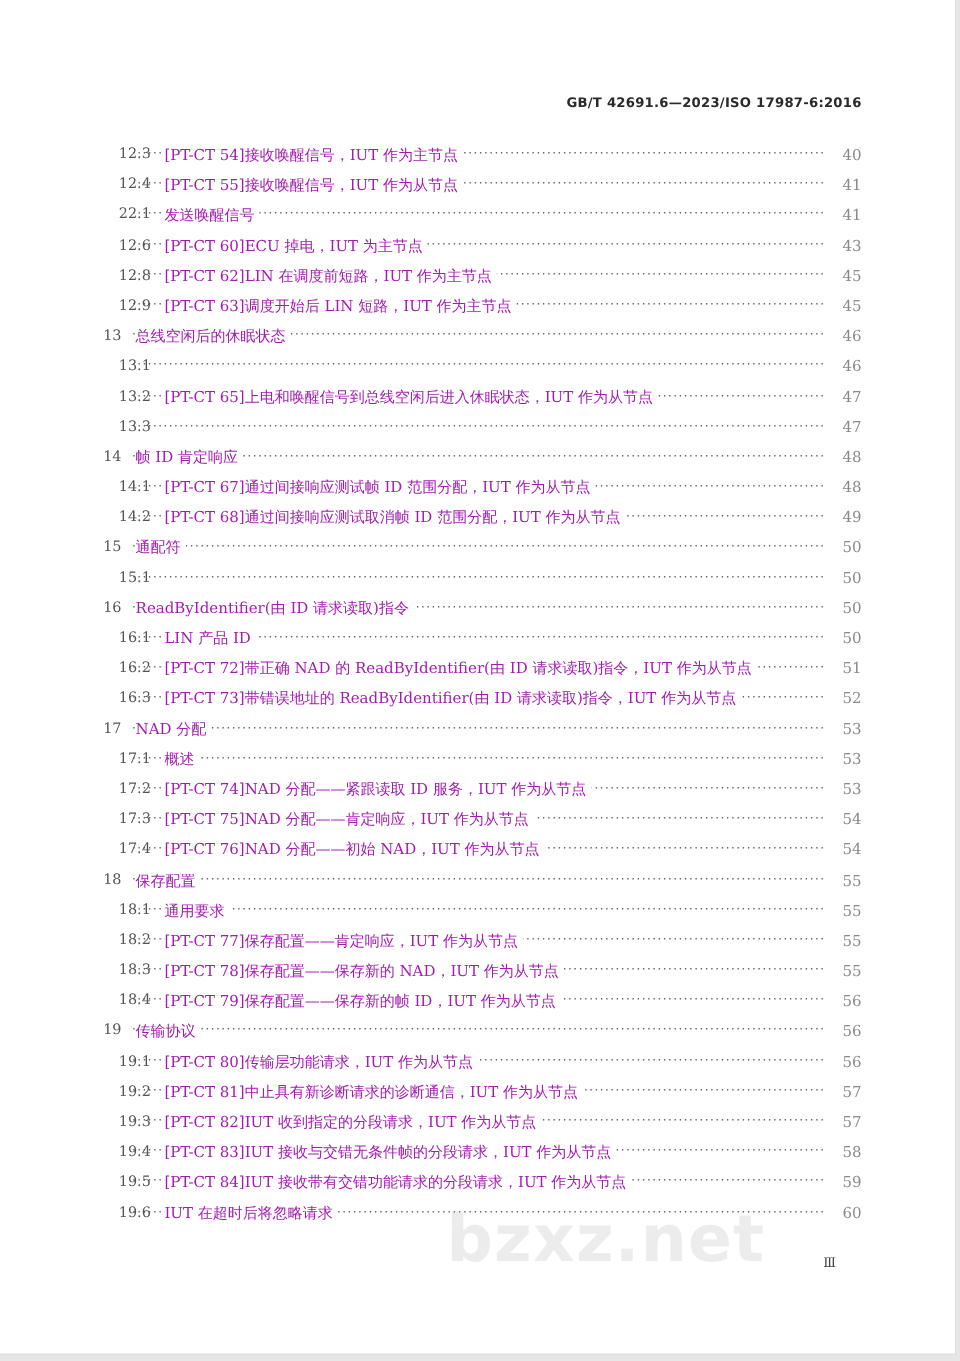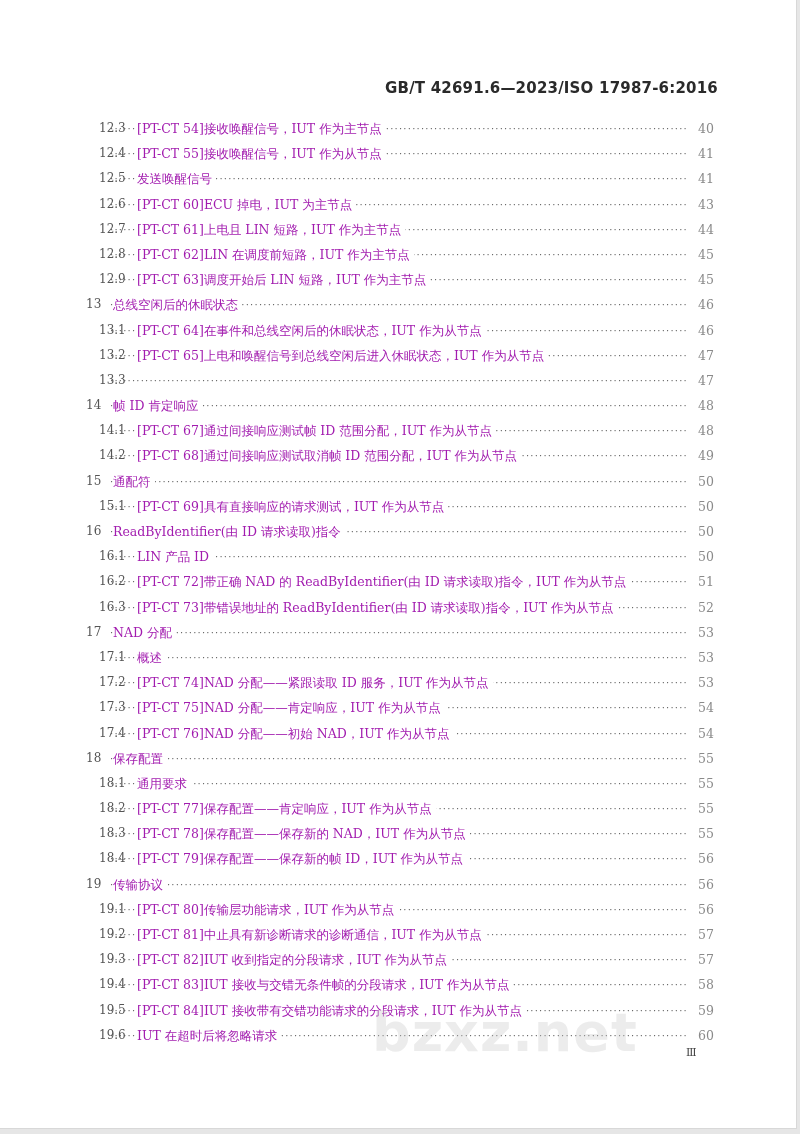--- a/index.html
+++ b/index.html
@@ -23,21 +23,21 @@
     height: 1128px;
     background: #ffffff;
     border-right: 1px solid #d8d8d8;
     border-bottom: 1px solid #d8d8d8;
   }
   .header-code {
     position: absolute;
     top: 79px;
     right: 78px;
     font-family: "DejaVu Sans", "Liberation Sans", sans-serif;
-    font-size: 15px;
+    font-size: 11px;
     font-weight: bold;
     color: #2a2a2a;
     letter-spacing: 0.2px;
     white-space: nowrap;
   }
   .toc {
     position: absolute;
     left: 0;
     top: 116px;
     width: 800px;
@@ -82,21 +82,21 @@
     z-index: 1;
   }
   .toc-row .leader::before {
     content: "····································································································································································································";
   }
   .toc-row .page-num {
     position: absolute;
     top: 0;
     right: 82px;
     width: 24px;
-    text-align: center;
+    text-align: right;
     color: #8a8a8a;
     font-size: 12.5px;
   }
   .roman {
     position: absolute;
     top: 1046px;
     left: 686px;
     font-size: 11px;
     color: #444;
     letter-spacing: -0.5px;
@@ -128,59 +128,52 @@
         <span class="title">[PT-CT 54]接收唤醒信号，IUT 作为主节点</span>
         <span class="page-num">40</span>
       </div>
       <div class="toc-row level2">
         <span class="num">12.4</span>
         <span class="leader"></span>
         <span class="title">[PT-CT 55]接收唤醒信号，IUT 作为从节点</span>
         <span class="page-num">41</span>
       </div>
       <div class="toc-row level2">
-        <span class="num">12.5</span>
+        <span class="num">22.1</span>
         <span class="leader"></span>
         <span class="title">发送唤醒信号</span>
         <span class="page-num">41</span>
       </div>
       <div class="toc-row level2">
         <span class="num">12.6</span>
         <span class="leader"></span>
         <span class="title">[PT-CT 60]ECU 掉电，IUT 为主节点</span>
         <span class="page-num">43</span>
       </div>
       <div class="toc-row level2">
-        <span class="num">12.7</span>
-        <span class="leader"></span>
-        <span class="title">[PT-CT 61]上电且 LIN 短路，IUT 作为主节点</span>
-        <span class="page-num">44</span>
-      </div>
-      <div class="toc-row level2">
         <span class="num">12.8</span>
         <span class="leader"></span>
         <span class="title">[PT-CT 62]LIN 在调度前短路，IUT 作为主节点</span>
         <span class="page-num">45</span>
       </div>
       <div class="toc-row level2">
         <span class="num">12.9</span>
         <span class="leader"></span>
         <span class="title">[PT-CT 63]调度开始后 LIN 短路，IUT 作为主节点</span>
         <span class="page-num">45</span>
       </div>
       <div class="toc-row level1">
         <span class="num">13</span>
         <span class="leader"></span>
         <span class="title">总线空闲后的休眠状态</span>
         <span class="page-num">46</span>
       </div>
       <div class="toc-row level2">
         <span class="num">13.1</span>
         <span class="leader"></span>
-        <span class="title">[PT-CT 64]在事件和总线空闲后的休眠状态，IUT 作为从节点</span>
         <span class="page-num">46</span>
       </div>
       <div class="toc-row level2">
         <span class="num">13.2</span>
         <span class="leader"></span>
         <span class="title">[PT-CT 65]上电和唤醒信号到总线空闲后进入休眠状态，IUT 作为从节点</span>
         <span class="page-num">47</span>
       </div>
       <div class="toc-row level2">
         <span class="num">13.3</span>
@@ -207,21 +200,20 @@
       </div>
       <div class="toc-row level1">
         <span class="num">15</span>
         <span class="leader"></span>
         <span class="title">通配符</span>
         <span class="page-num">50</span>
       </div>
       <div class="toc-row level2">
         <span class="num">15.1</span>
         <span class="leader"></span>
-        <span class="title">[PT-CT 69]具有直接响应的请求测试，IUT 作为从节点</span>
         <span class="page-num">50</span>
       </div>
       <div class="toc-row level1">
         <span class="num">16</span>
         <span class="leader"></span>
         <span class="title">ReadByIdentifier(由 ID 请求读取)指令</span>
         <span class="page-num">50</span>
       </div>
       <div class="toc-row level2">
         <span class="num">16.1</span>

